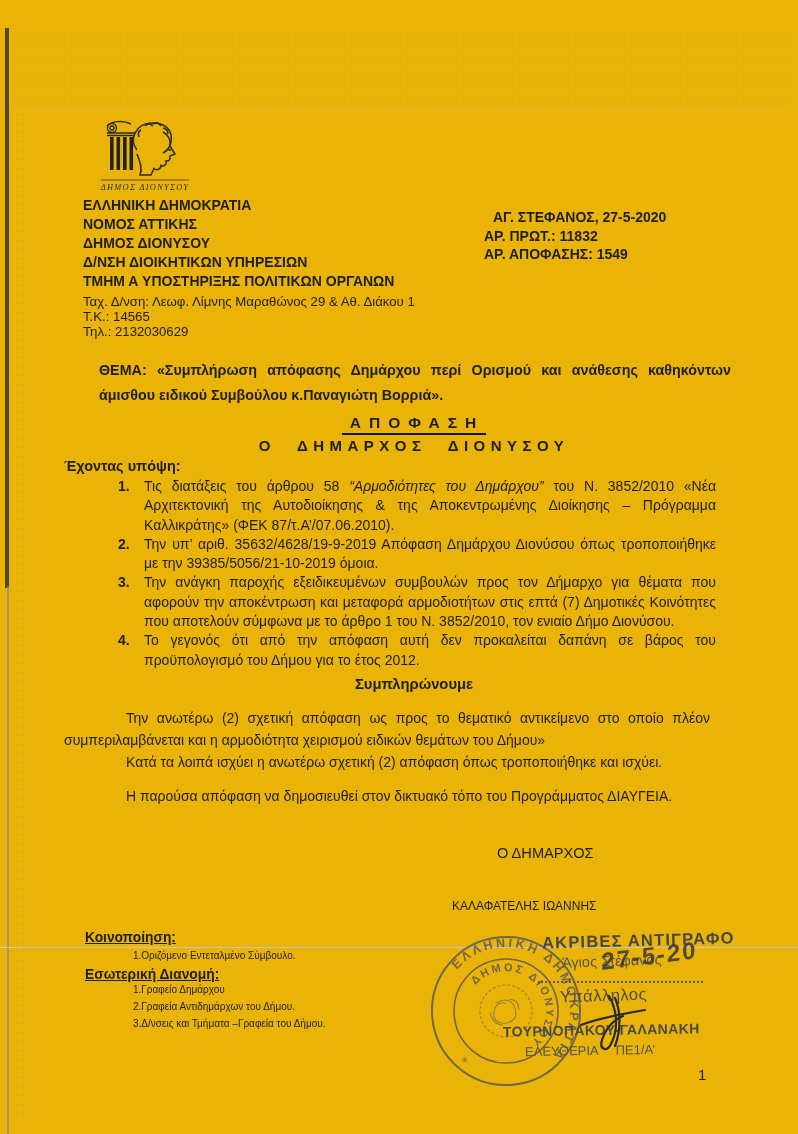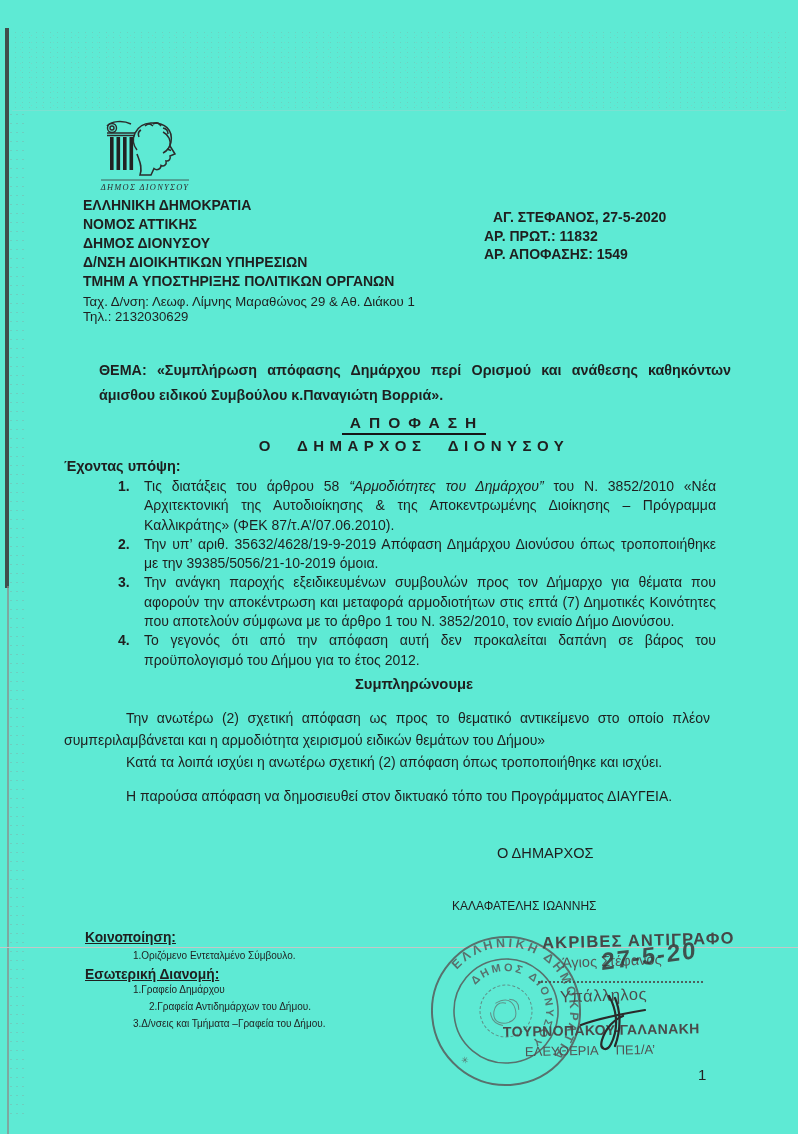--- a/index.html
+++ b/index.html
@@ -1,17 +1,17 @@
 <!DOCTYPE html>
 <html><head>
 <meta charset="utf-8">
 <style>
   html,body{margin:0;padding:0;background:#ffffff;}
   .page{
-    position:relative;width:798px;height:1134px;background:#5eead4;
+    position:relative;width:798px;height:1134px;background:#eab308;
     font-family:"Liberation Sans",sans-serif;color:#1f1f1f;overflow:hidden;
   }
   .abs{position:absolute;}
   .just{text-align:justify;}
 
   
   .noise-top{left:12px;top:30px;width:774px;height:80px;
     background-image:radial-gradient(circle,#8f8f8f .7px,transparent .8px),
                      radial-gradient(circle,#ababab .6px,transparent .7px);
     background-size:7px 5px,11px 7px;background-position:0 0,3px 2px;
@@ -109,20 +109,21 @@
     <text x="52" y="70" text-anchor="middle" font-size="8.4" letter-spacing="1.3" fill="#2e2e2e" font-family="Liberation Serif, serif" font-style="italic">ΔΗΜΟΣ ΔΙΟΝΥΣΟΥ</text>
   </svg>
 
   <div class="abs hdr-left">
     <div class="big">ΕΛΛΗΝΙΚΗ ΔΗΜΟΚΡΑΤΙΑ</div>
     <div class="big">ΝΟΜΟΣ ΑΤΤΙΚΗΣ</div>
     <div class="big">ΔΗΜΟΣ ΔΙΟΝΥΣΟΥ</div>
     <div class="big">Δ/ΝΣΗ ΔΙΟΙΚΗΤΙΚΩΝ ΥΠΗΡΕΣΙΩΝ</div>
     <div class="big">ΤΜΗΜ Α ΥΠΟΣΤΗΡΙΞΗΣ ΠΟΛΙΤΙΚΩΝ ΟΡΓΑΝΩΝ</div>
     <div class="small first">Ταχ. Δ/νση: Λεωφ. Λίμνης Μαραθώνος 29 &amp; Αθ. Διάκου 1</div>
+    <div class="small">Τ.Κ.: 14565</div>
     <div class="small">Τηλ.: 2132030629</div>
   </div>
 
   <div class="abs hdr-right">
     <div class="ind">ΑΓ. ΣΤΕΦΑΝΟΣ, 27-5-2020</div>
     <div>ΑΡ. ΠΡΩΤ.: 11832</div>
     <div>ΑΡ. ΑΠΟΦΑΣΗΣ: 1549</div>
   </div>
 
   <div class="abs subject just">ΘΕΜΑ: «Συμπλήρωση απόφασης Δημάρχου περί Ορισμού και ανάθεσης καθηκόντων άμισθου ειδικού Συμβούλου κ.Παναγιώτη Βορριά».</div>
@@ -158,21 +159,21 @@
   <div class="abs para p2">Κατά τα λοιπά ισχύει η ανωτέρω σχετική (2) απόφαση όπως τροποποιήθηκε και ισχύει.</div>
   <div class="abs para p3">Η παρούσα απόφαση να δημοσιευθεί στον δικτυακό τόπο του Προγράμματος ΔΙΑΥΓΕΙΑ.</div>
 
   <div class="abs sig-title">Ο ΔΗΜΑΡΧΟΣ</div>
   <div class="abs sig-name">ΚΑΛΑΦΑΤΕΛΗΣ ΙΩΑΝΝΗΣ</div>
 
   <div class="abs dist-label" style="top:930px;">Κοινοποίηση:</div>
   <div class="abs dist-item" style="top:950px;">1.Οριζόμενο Εντεταλμένο Σύμβουλο.</div>
   <div class="abs dist-label" style="top:967px;">Εσωτερική Διανομή:</div>
   <div class="abs dist-item" style="top:984px;">1.Γραφείο Δημάρχου</div>
-  <div class="abs dist-item" style="top:1001px;margin-left:16px;">2.Γραφεία Αντιδημάρχων του Δήμου.</div>
+  <div class="abs dist-item" style="top:1001px;">2.Γραφεία Αντιδημάρχων του Δήμου.</div>
   <div class="abs dist-item" style="top:1018px;">3.Δ/νσεις και Τμήματα –Γραφεία του Δήμου.</div>
 
   <svg class="abs stamp-wrap" viewBox="0 0 170 170">
     <defs>
       <path id="outerArc" d="M21,85 A64,64 0 1 1 149,85 A64,64 0 1 1 21,85"></path>
       <path id="innerArc" d="M45,85 A40,40 0 1 1 125,85 A40,40 0 1 1 45,85"></path>
     </defs>
     <circle cx="85" cy="85" r="74" stroke="#575757" stroke-width="2" fill="none"></circle>
     <circle cx="85" cy="85" r="52" stroke="#575757" stroke-width="1.6" fill="none"></circle>
     <g stroke="#606060" stroke-width="1" fill="none" opacity=".8">

